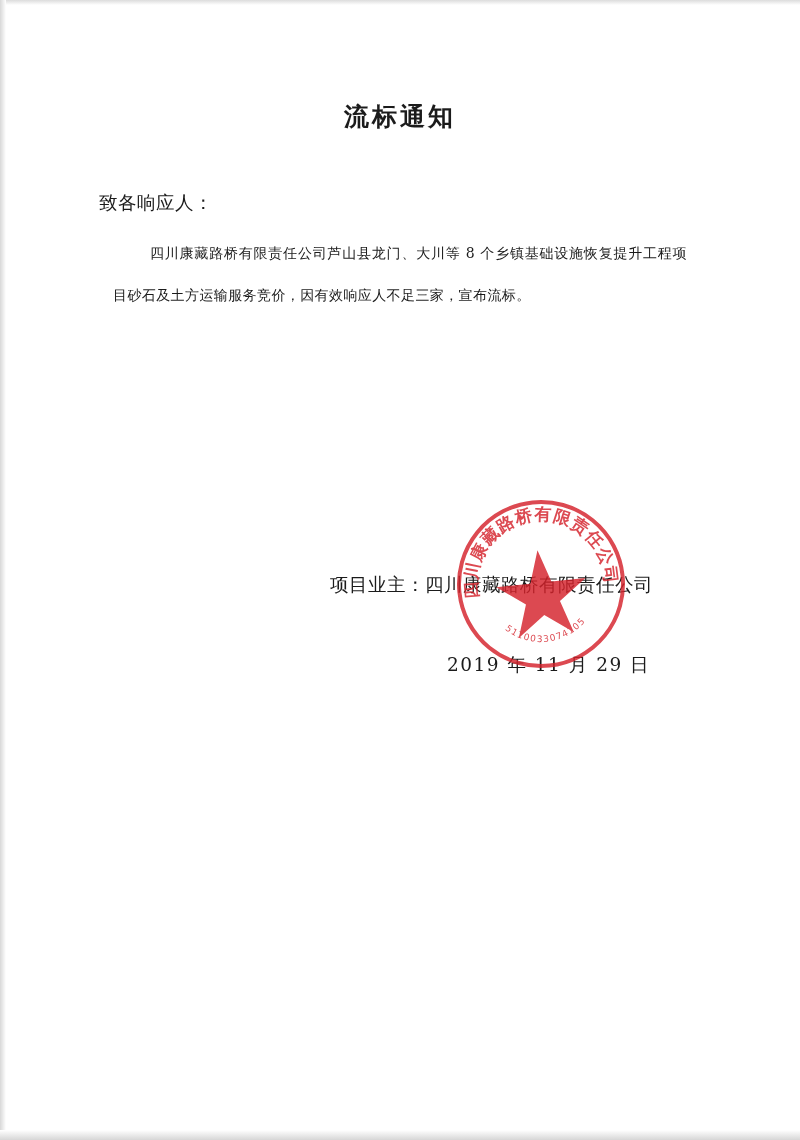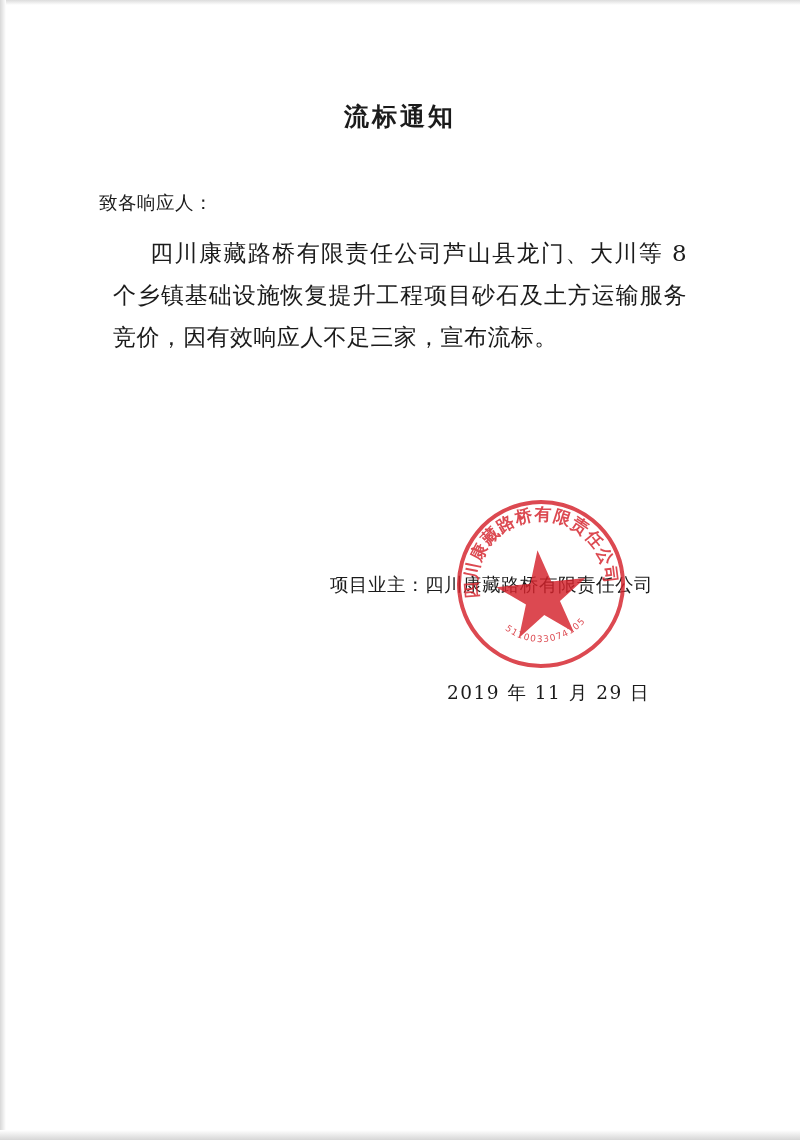--- a/index.html
+++ b/index.html
@@ -61,39 +61,39 @@
     left: 99px;
     font-size: 18.5px;
     letter-spacing: 0.5px;
   }
 
   .body-text {
     position: absolute;
     top: 232px;
     left: 113px;
     width: 574px;
-    font-size: 23px;
+    font-size: 14px;
     line-height: 42px;
     text-indent: 37px;
     text-align: justify;
     letter-spacing: 0.4px;
   }
 
   .owner-line {
     position: absolute;
     top: 572px;
     left: 313px;
     font-size: 18.5px;
     letter-spacing: 0.5px;
     margin-left: 17px;
   }
 
   .date-line {
     position: absolute;
-    top: 680px;
+    top: 652px;
     left: 447px;
     font-size: 18.5px;
     letter-spacing: 1.5px;
   }
 
   
   .seal {
     position: absolute;
     left: 455px;
     top: 498px;

